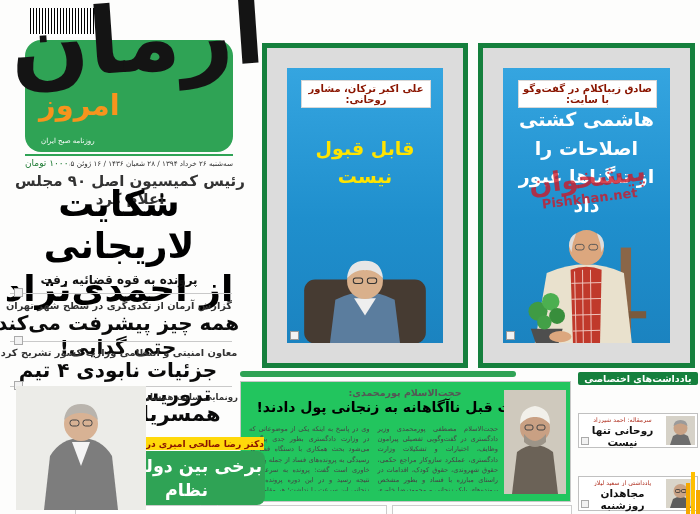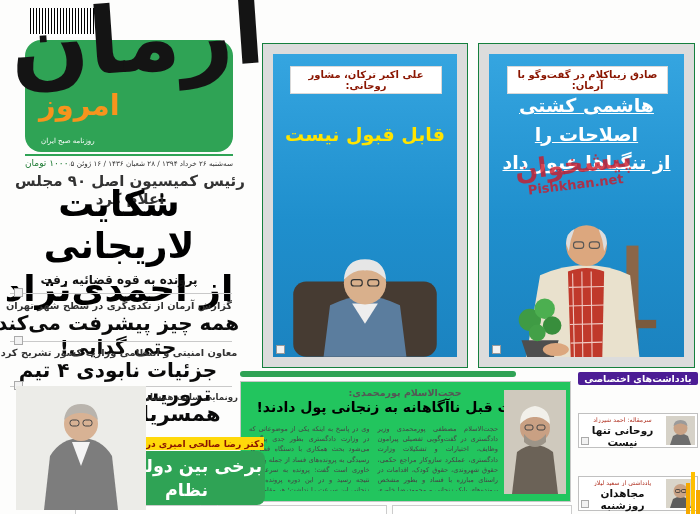--- a/index.html
+++ b/index.html
@@ -37,52 +37,52 @@
   .s4-kicker{left:70px;top:392px;width:168px;font-size:8.6px;white-space:nowrap;overflow:hidden;}
   .s4-title{left:95px;top:402px;width:143px;font-size:21px;}
   .photo-man{left:16px;top:386px;width:130px;height:124px;z-index:6;}
   .yellow-strip{left:62px;top:437px;width:202px;height:13px;background:#ffd90a;color:#8a1500;
     font-size:9.2px;font-weight:bold;text-align:center;line-height:13px;z-index:4;white-space:nowrap;}
   .green-quote{left:30px;top:451px;width:235px;height:54px;background:#2fa355;border-radius:8px;
     z-index:3;box-sizing:border-box;}
   .green-quote .gq-text{margin-left:78px;margin-top:4px;color:#fff;font-weight:bold;font-size:17.5px;
     line-height:1.35;text-align:center;}
   
-  .frame{background:#dcdcdc;border:1px solid #15803d;padding:10px;box-sizing:border-box;}
+  .frame{background:#dcdcdc;border:5px solid #15803d;padding:20px;box-sizing:border-box;}
   .frame-mid{left:262px;top:43px;width:206px;height:325px;}
   .frame-right{left:478px;top:43px;width:217px;height:325px;}
   .photo-bg{position:relative;width:100%;height:100%;overflow:hidden;
     background:linear-gradient(180deg,#35a5e0 0%,#1f8fcd 55%,#1b83c0 100%);}
   .pcaption{position:absolute;top:12px;left:9%;width:82%;background:#fff;border:1px solid #d8d8d8;
     font-size:10px;font-weight:bold;color:#8a1500;text-align:center;padding:2px 0;}
   .pheadline{position:absolute;top:37px;left:0;width:100%;font-size:19px;font-weight:bold;
     text-align:center;line-height:1.5;}
   .pheadline.yellow{color:#ffe400;}
-  .pheadline.white{color:#ffffff;text-decoration:underline;}
+  .pheadline.white{color:#ffffff;}
   .photo-svg{position:absolute;bottom:0;left:0;width:100%;}
   .pmarker{position:absolute;bottom:3px;left:3px;width:7px;height:7px;background:#f2f2f2;border:1px solid #999;}
   .watermark{position:absolute;top:96px;left:10px;width:150px;text-align:center;
     transform:rotate(-7deg);color:rgba(205,25,40,0.8);z-index:5;}
   .watermark .wfa{font-size:27px;font-weight:bold;line-height:1;}
   .watermark .wen{font-size:13px;font-weight:bold;}
   
   .green-bar{left:240px;top:371px;width:276px;height:6px;background:#2fa355;border-radius:3px;}
   .pm-block{left:240px;top:381px;width:331px;height:121px;border:1px solid #c8c8c8;background:#22c55e;
     box-sizing:border-box;}
   .pm-kicker{position:absolute;top:5px;right:75px;width:180px;text-align:center;font-size:9.5px;
     font-weight:bold;color:#555;}
   .pm-title{position:absolute;top:17px;right:5px;left:4px;text-align:center;font-size:14px;
     font-weight:bold;color:#000;white-space:nowrap;}
   .pm-photo{position:absolute;top:8px;right:4px;width:62px;height:104px;}
   .pm-body{position:absolute;top:42px;right:72px;left:8px;bottom:10px;display:flex;gap:8px;
     overflow:hidden;}
   .pm-col{flex:1;font-size:6.6px;line-height:1.55;color:#444;text-align:justify;}
   
   .sidebar{left:578px;top:372px;width:120px;height:142px;}
-  .sb-header{height:13px;background:#4c1d95;color:#fff;font-size:9.5px;font-weight:bold;
+  .sb-header{height:13px;background:#15803d;color:#fff;font-size:9.5px;font-weight:bold;
     text-align:center;line-height:13px;border-radius:2px;margin-bottom:4px;}
   .sb-item{position:relative;height:33px;border:1px solid #c0c0c0;background:#fff;margin-bottom:3px;margin-top:28px;}
   .sb-item.tall{height:36px;}
   .sb-photo{position:absolute;right:2px;top:2px;width:29px;height:29px;}
   .sb-kicker{position:absolute;top:2px;right:33px;left:2px;font-size:6.2px;color:#b03020;
     text-align:center;white-space:nowrap;overflow:hidden;}
   .sb-title{position:absolute;top:10px;right:33px;left:2px;font-size:10.5px;font-weight:bold;
     color:#111;text-align:center;line-height:1.15;}
   .sb-marker{position:absolute;bottom:2px;left:2px;width:6px;height:6px;border:1px solid #aaa;background:#f2f2f2;}
   
@@ -165,21 +165,21 @@
         <path d="M77 46 Q79 24 100 24 Q121 24 123 46 Q112 35 100 36 Q88 35 77 46 Z" fill="#e6e6e6"></path>
         <rect x="85" y="46" width="12" height="7" rx="3" fill="none" stroke="#333" stroke-width="1.3"></rect>
         <rect x="103" y="46" width="12" height="7" rx="3" fill="none" stroke="#333" stroke-width="1.3"></rect>
       </svg>
       <div class="pmarker"></div>
     </div>
   </div>
 
   <div class="abs frame frame-right">
     <div class="photo-bg">
-      <div class="pcaption">صادق زیباکلام در گفت‌وگو با آرمان:</div>
+      <div class="pcaption">صادق زیباکلام در گفت‌وگو با سایت:</div>
       <div class="pheadline white">
         <span>هاشمی کشتی اصلاحات را</span><br>
         <span>از تنگناها عبور داد</span>
       </div>
       <div class="watermark">
         <div class="wfa">پیشخوان</div>
         <div class="wen">Pishkhan.net</div>
       </div>
       <svg class="photo-svg" style="height:68%;" viewBox="0 0 210 150" preserveAspectRatio="xMidYMax meet">
         <rect x="148" y="30" width="13" height="120" fill="#8a6648"></rect>

